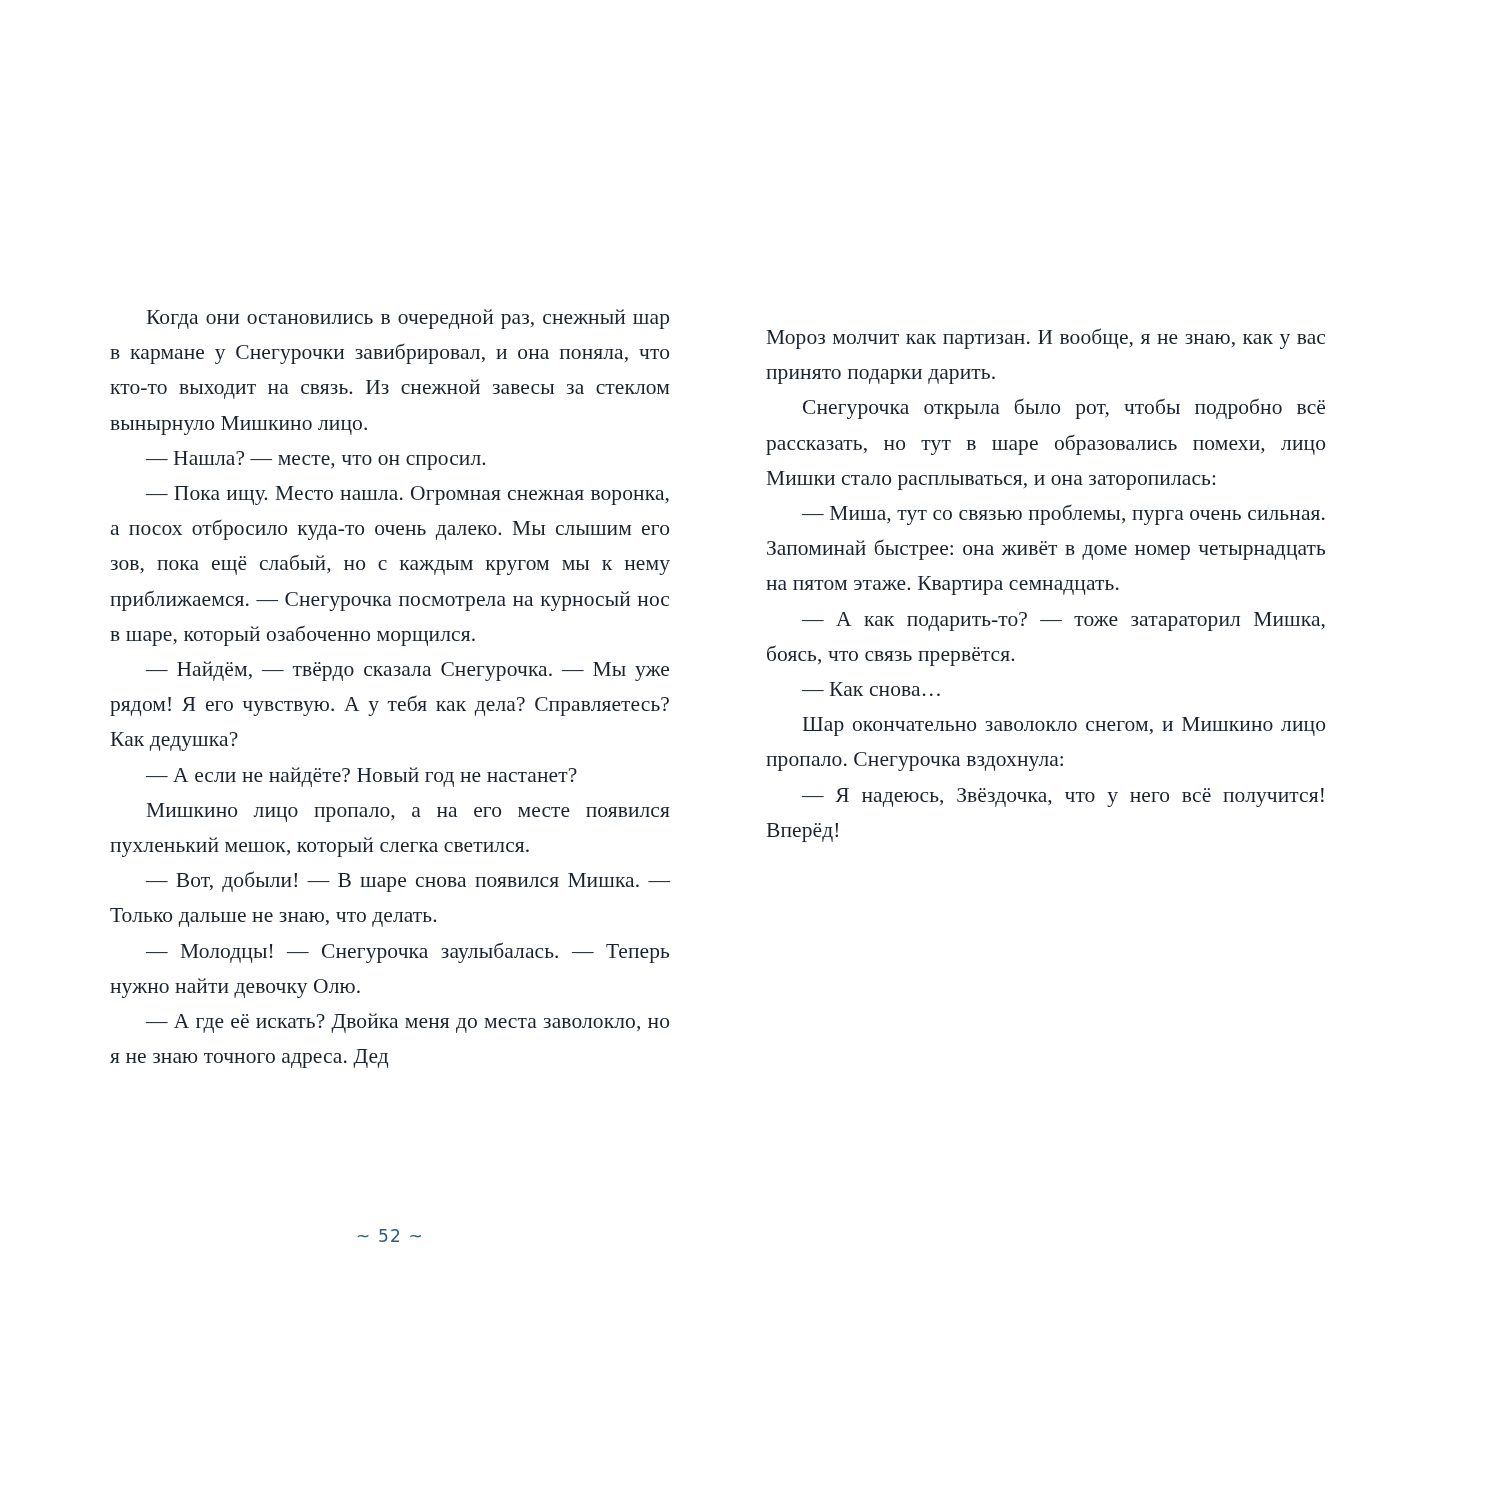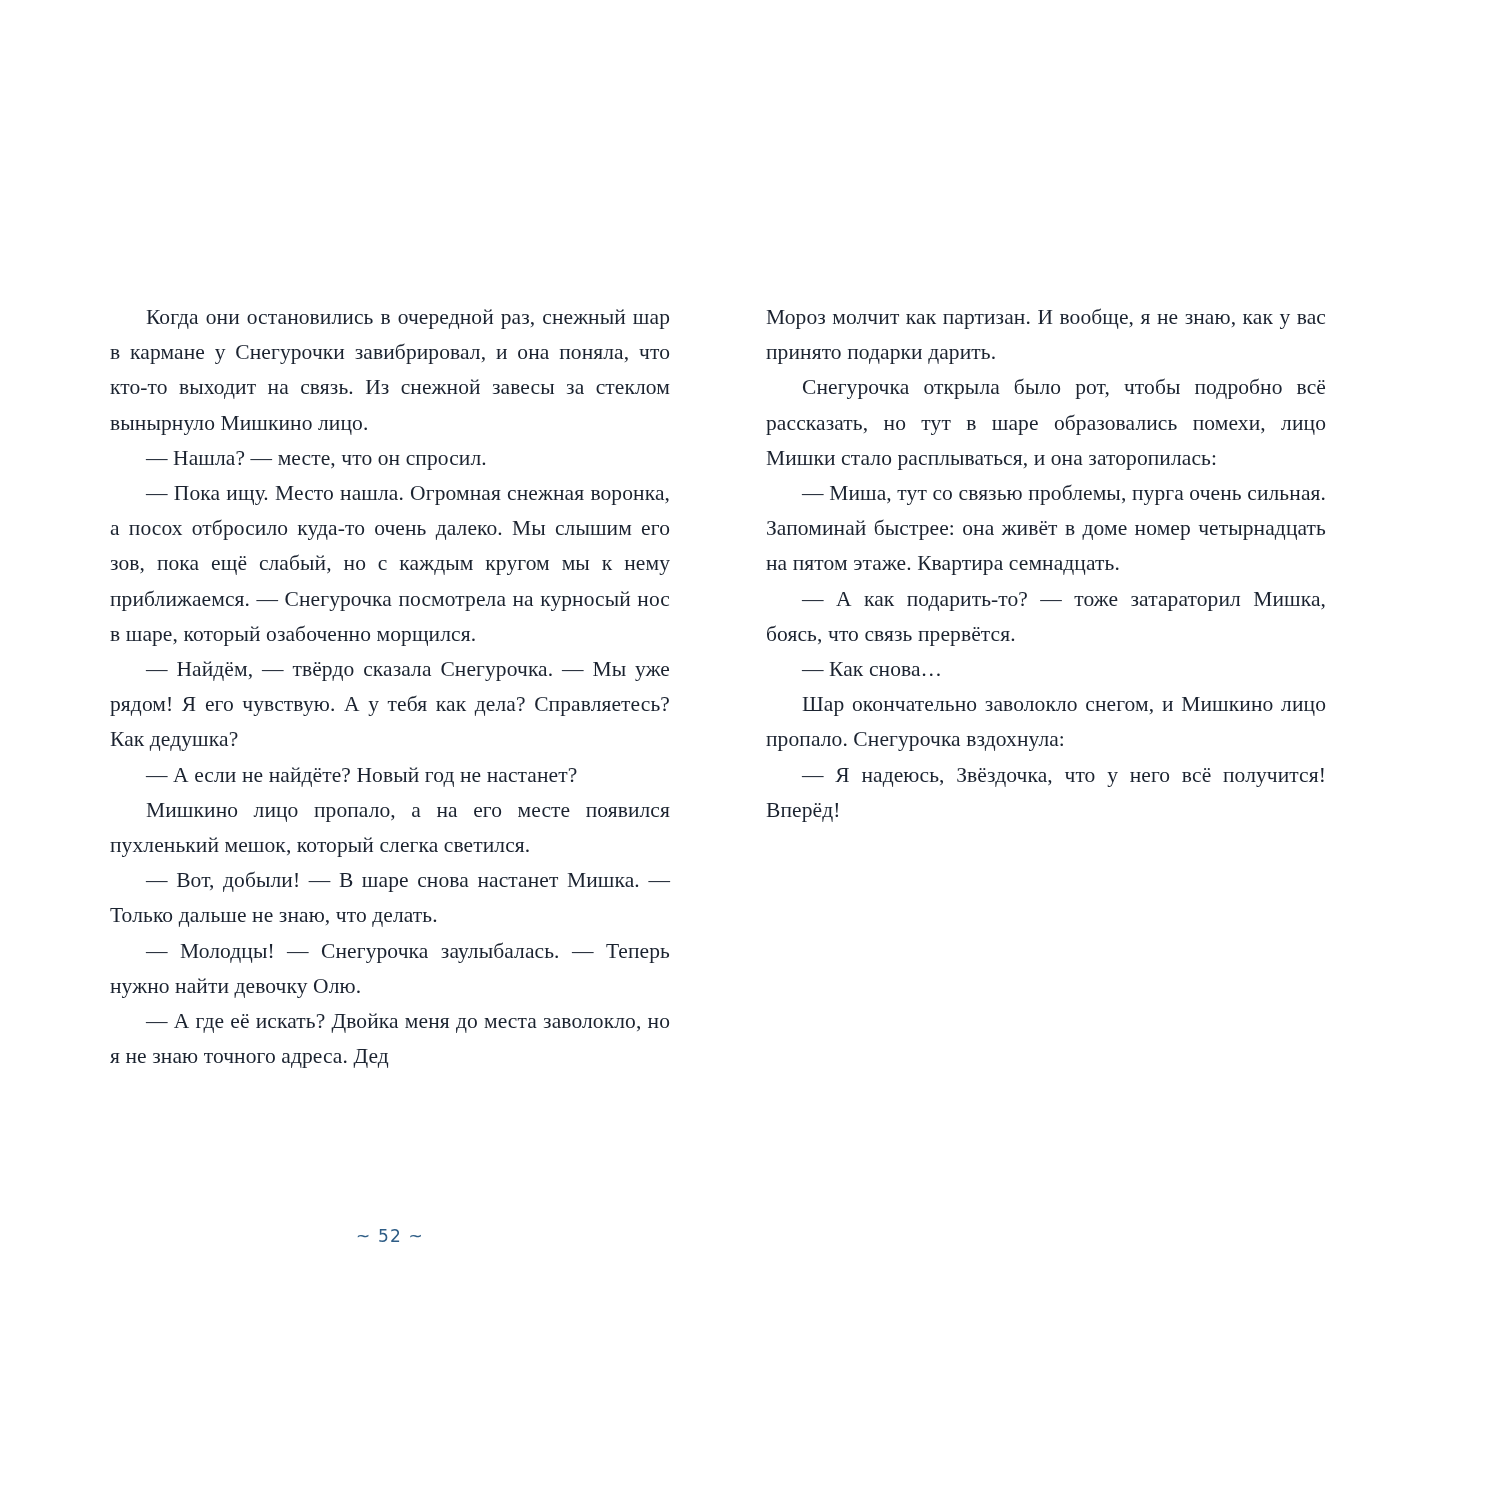--- a/index.html
+++ b/index.html
@@ -39,20 +39,21 @@
     text-align: justify;
     text-justify: inter-word;
     color: #1b2330;
     letter-spacing: 0.1px;
   }
   .col p.indent {
     text-indent: 36px;
   }
   .col p.noindent {
     text-indent: 0;
+    margin-top: 20px;
   }
   .folio {
     position: absolute;
     left: 110px;
     top: 1226px;
     width: 560px;
     text-align: center;
     font-family: "DejaVu Sans", sans-serif;
     font-size: 17px;
     color: #2e5d86;
@@ -66,21 +67,21 @@
 
   <div class="spread">
 
     <div class="col">
       <p class="indent">Когда они остановились в очередной раз, снежный шар в кармане у Снегурочки завибрировал, и она поняла, что кто-то выходит на связь. Из снежной завесы за стеклом вынырнуло Мишкино лицо.</p>
       <p class="indent">— Нашла? — месте, что он спросил.</p>
       <p class="indent">— Пока ищу. Место нашла. Огромная снежная воронка, а посох отбросило куда-то очень далеко. Мы слышим его зов, пока ещё слабый, но с каждым кругом мы к нему приближаемся. — Снегурочка посмотрела на курносый нос в шаре, который озабоченно морщился.</p>
       <p class="indent">— Найдём, — твёрдо сказала Снегурочка. — Мы уже рядом! Я его чувствую. А у тебя как дела? Справляетесь? Как дедушка?</p>
       <p class="indent">— А если не найдёте? Новый год не настанет?</p>
       <p class="indent">Мишкино лицо пропало, а на его месте появился пухленький мешок, который слегка светился.</p>
-      <p class="indent">— Вот, добыли! — В шаре снова настанет Мишка. — Только дальше не знаю, что делать.</p>
+      <p class="indent">— Вот, добыли! — В шаре снова появился Мишка. — Только дальше не знаю, что делать.</p>
       <p class="indent">— Молодцы! — Снегурочка заулыбалась. — Теперь нужно найти девочку Олю.</p>
       <p class="indent">— А где её искать? Двойка меня до места заволокло, но я не знаю точного адреса. Дед</p>
     </div>
 
     <div class="col">
       <p class="noindent">Мороз молчит как партизан. И вообще, я не знаю, как у вас принято подарки дарить.</p>
       <p class="indent">Снегурочка открыла было рот, чтобы подробно всё рассказать, но тут в шаре образовались помехи, лицо Мишки стало расплываться, и она заторопилась:</p>
       <p class="indent">— Миша, тут со связью проблемы, пурга очень сильная. Запоминай быстрее: она живёт в доме номер четырнадцать на пятом этаже. Квартира семнадцать.</p>
       <p class="indent">— А как подарить-то? — тоже затараторил Мишка, боясь, что связь прервётся.</p>
       <p class="indent">— Как снова…</p>

